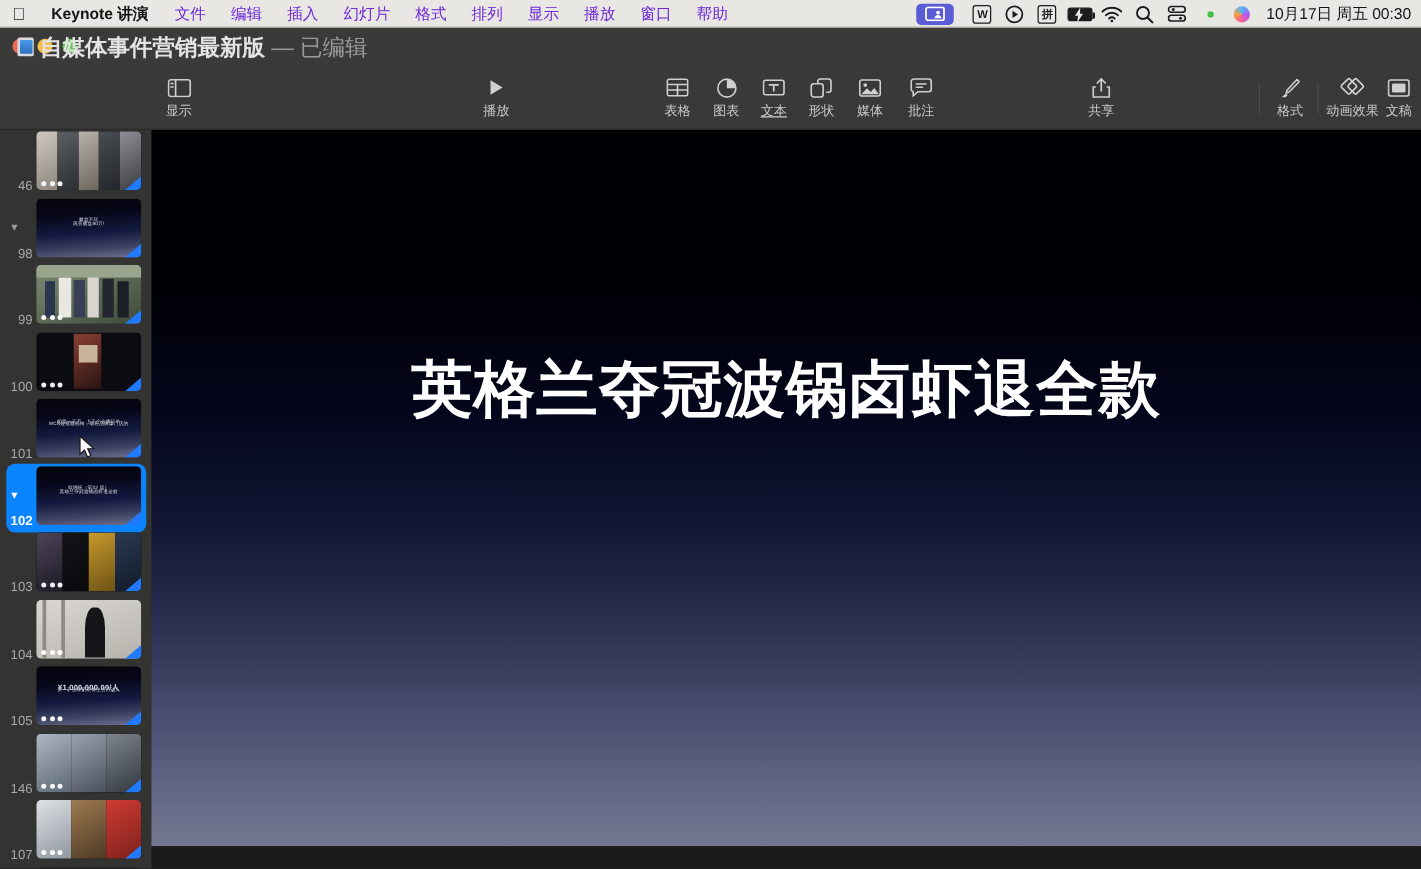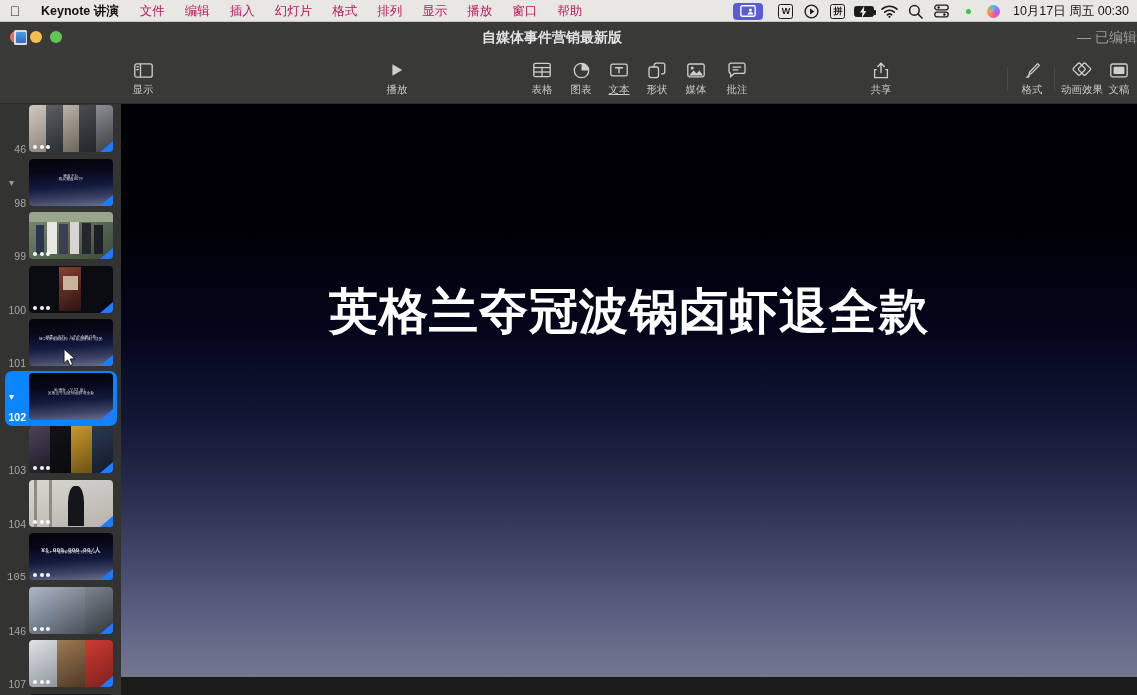--- a/index.html
+++ b/index.html
@@ -22,21 +22,21 @@
   .mb-left{ display:flex; align-items:center; height:22px; }
   .mb-apple{
     width:30px; height:22px; display:flex; align-items:center; justify-content:center;
     font-size:14px; color:#1b1b1b; line-height:1;
   }
   .mb-app{
     font-size:12.5px; font-weight:bold; color:#121212;
     padding:0 11px; line-height:22px; white-space:nowrap;
   }
   .mb-item{
-    font-size:12.5px; color:#be185d; padding:0 10px; line-height:22px; white-space:nowrap;
+    font-size:12.5px; color:#6d28d9; padding:0 10px; line-height:22px; white-space:nowrap;
   }
   .mb-right{
     position:absolute; right:0; top:0; height:22px;
     display:flex; align-items:center; gap:0px; padding-right:8px;
   }
   .mb-ricon{
     height:22px; min-width:26px; display:flex; align-items:center; justify-content:center;
     font-size:12px; color:#1c1c1c;
   }
   .mb-screenshare{
@@ -67,22 +67,22 @@
   }
   .titlebar{
     position:absolute; left:0; top:0; width:1137px; height:31px;
     background:#3a3a38;
   }
   .lights{ position:absolute; left:10px; top:9px; display:flex; gap:8px; }
   .lt{ width:12px; height:12px; border-radius:50%; }
   .lt.r{background:#ed6a5e;} .lt.y{background:#f5bf4f;} .lt.g{background:#61c554;}
   .doctitle{
     position:absolute; left:0; top:0; width:1137px; height:31px;
-    display:flex; align-items:center; justify-content:space-between; gap:5px;
-    font-size:14px; color:#e3e3e3; font-weight:bold;padding-left:14px;
+    display:flex; align-items:center; justify-content:flex-start; gap:5px;
+    font-size:18px; color:#e3e3e3; font-weight:bold;padding-left:14px;
   }
   .docicon{
     width:13px;height:15px;background:#dcdcdc;border-radius:1.5px;position:relative;
     display:inline-block;
   }
   .docicon:before{
     content:"";position:absolute;left:1.5px;top:2px;width:10px;height:11px;
     background:linear-gradient(#4a9ae8,#2f6fbf);border-radius:1px;
   }
   .docedit{ font-weight:normal; color:#9a9a9a; }
@@ -519,21 +519,21 @@
         <div style="position:absolute;left:24%;top:0;width:3%;height:100%;background:#8e8b85;"></div>
       </div>
               <div class="tdots">
                 <i></i>
                 <i></i>
                 <i></i>
               </div>
               <div class="tcorner"></div>
             </div>
           </div>
-          <div class="slide-row" style="position: absolute; left: 0px; top: 429px; height: 65px; width: 121px; font-family: Liberation Mono, monospace;">
+          <div class="slide-row" style="position: absolute; left: 0px; top: 429px; height: 65px; width: 121px;">
             <div class="slide-num" style="top:38px;color:#a8a8a8;font-weight:normal;">105</div>
             <div class="thumb" style="top:0;height:47px;position:absolute;">
               <div class="grad-slide"></div>
               <div class="tt" style="top:30%;font-size:6px;font-weight:bold;">¥1,000,000.00/人</div>
               <div class="tt" style="top:36.1%;font-size:3.7px;font-weight:normal;">买一千金牌奶茶博主百万达人</div>
               <div class="tdots">
                 <i></i>
                 <i></i>
                 <i></i>
               </div>

